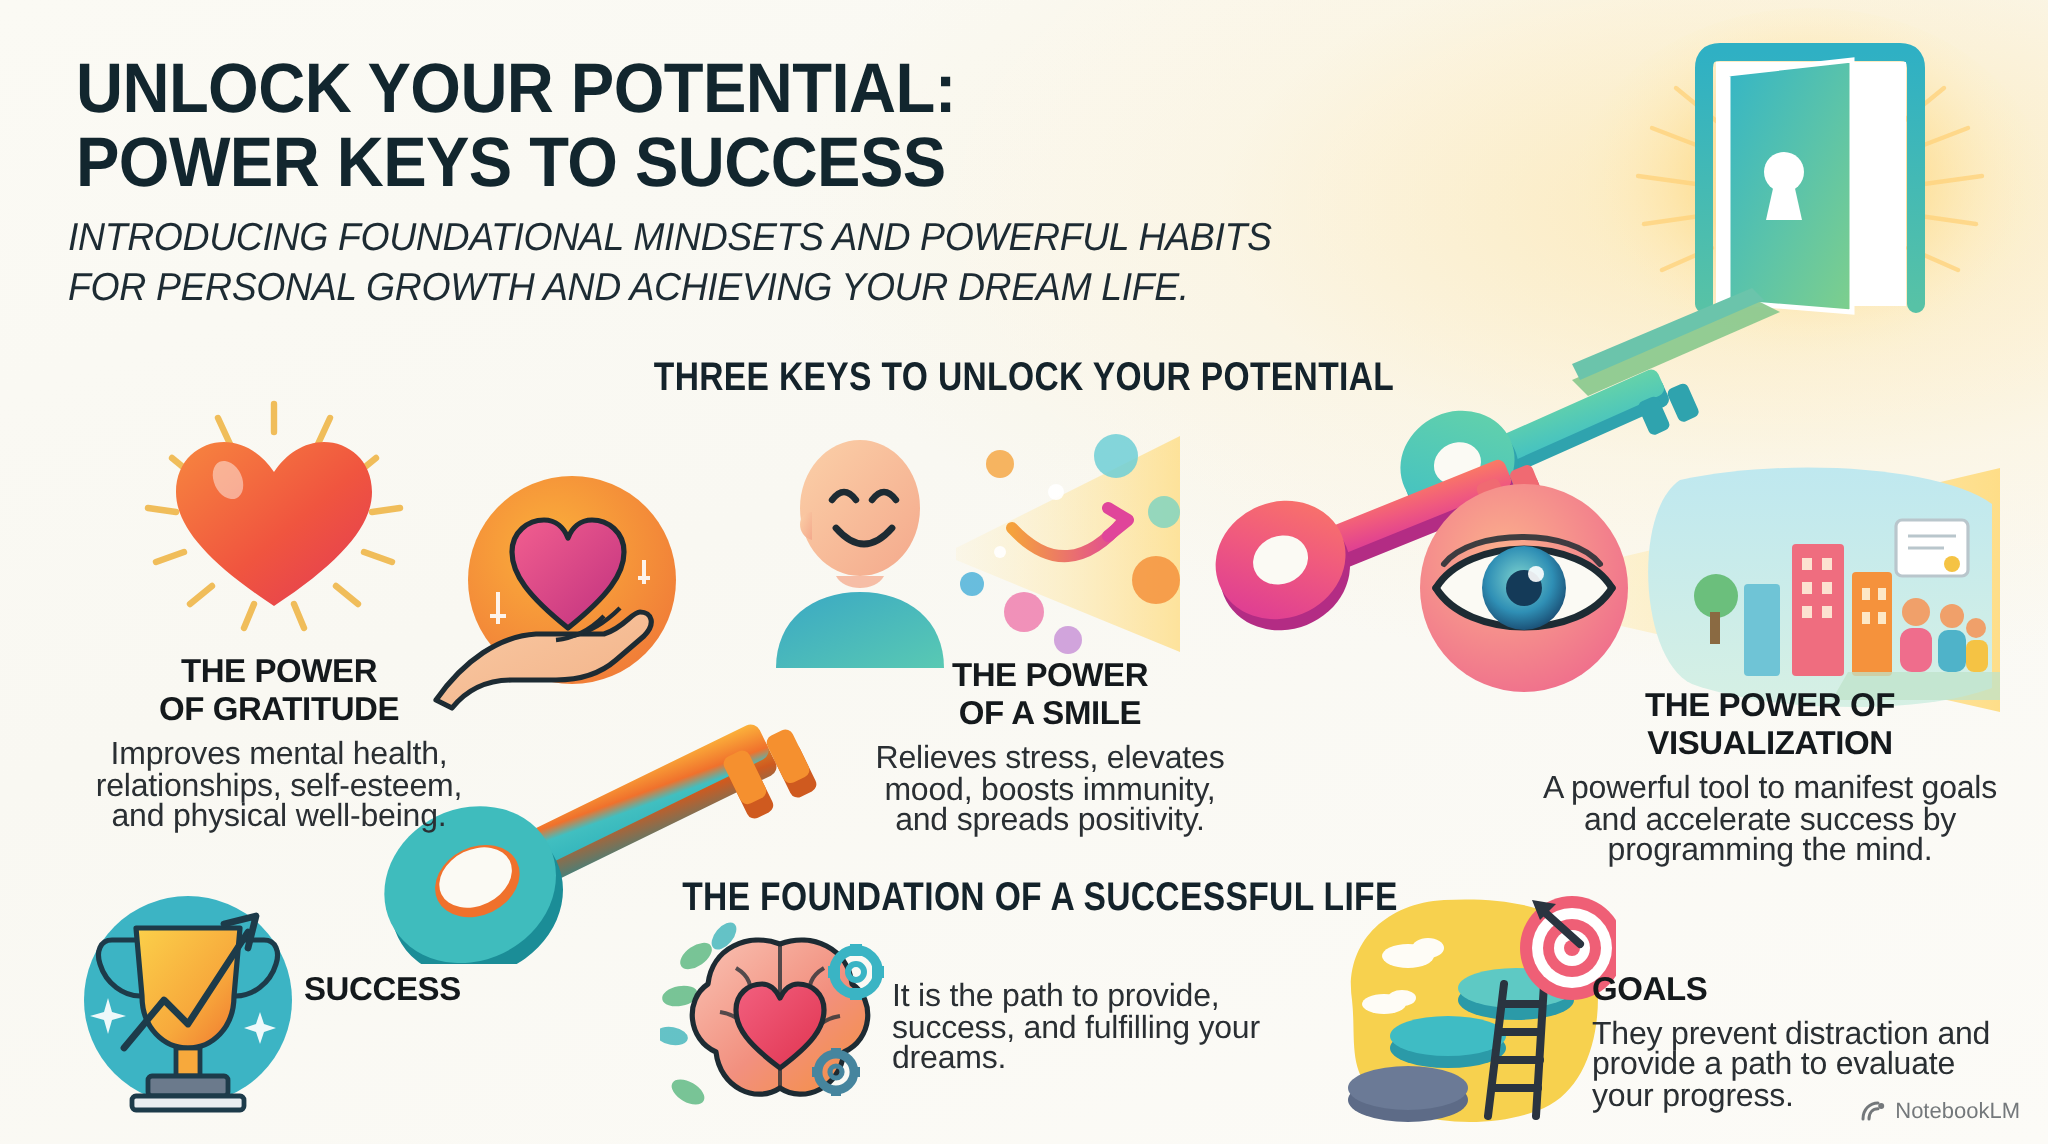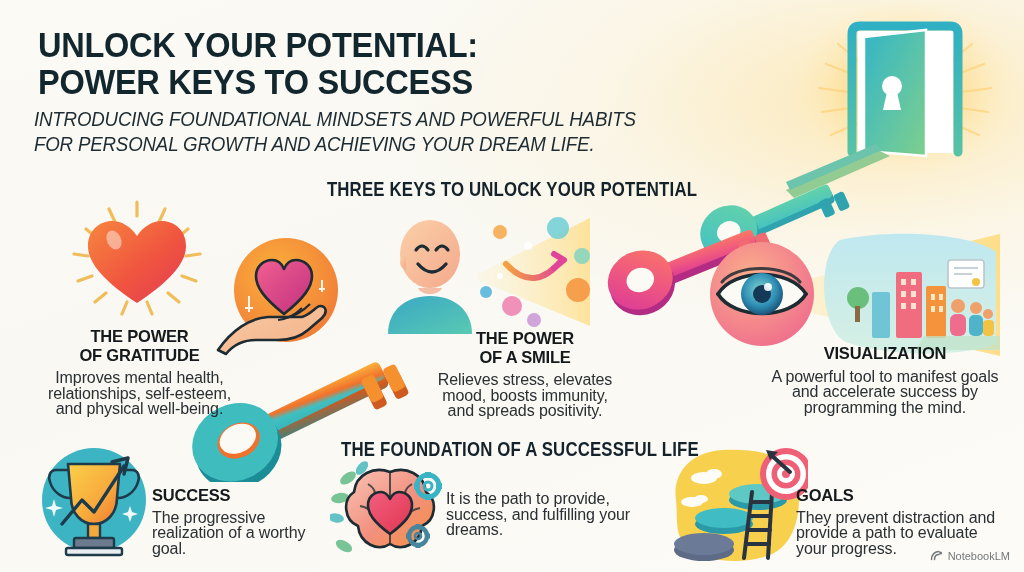--- a/index.html
+++ b/index.html
@@ -363,20 +363,21 @@
         <rect x="250" y="82" width="16" height="22" rx="6" fill="#ef6d8c"></rect>
       <circle cx="276" cy="76" r="6" fill="#f0a06a"></circle>
         <rect x="269" y="83" width="14" height="21" rx="5" fill="#4fb3c9"></rect>
       <circle cx="288" cy="82" r="5" fill="#f0a06a"></circle>
         <rect x="283" y="88" width="11" height="16" rx="4" fill="#f5c344"></rect>
       <path d="M224 104 L300 104 L300 118 L216 118 Z" fill="#bfe3c9" opacity=".75"></path>
     </svg>
   </div>
 
   <div class="abs no-sel ctr" style="left:760px;top:344px;width:250px;">
+    <div class="card-title">THE POWER OF</div>
     <div class="card-title">VISUALIZATION</div>
     <div class="card-body" style="margin-top:6px;padding:0 6px;">A powerful tool to manifest goals and accelerate success by programming the mind.</div>
   </div>
 
   <div class="abs no-sel section-title" style="left:300px;top:438px;width:440px;">THE FOUNDATION OF A SUCCESSFUL LIFE</div>
 
   <div class="abs" style="left:32px;top:442px;width:124px;height:124px;">
     <svg viewBox="0 0 124 124" width="124" height="124">
       <defs>
         <linearGradient id="cupG" x1="0" y1="0" x2="1" y2="1">
@@ -396,21 +397,20 @@
       <path d="M80 20 L96 16 L92 32" fill="none" stroke="#1d3b4a" stroke-width="3.4" stroke-linecap="round" stroke-linejoin="round"></path>
       <g fill="#ffffff" opacity=".92">
         <path d="M20 64 l2 -7 2 7 7 2 -7 2 -2 7 -2 -7 -7 -2 Z"></path>
         <path d="M96 70 l2 -6 2 6 6 2 -6 2 -2 6 -2 -6 -6 -2 Z"></path>
       </g>
     </svg>
   </div>
 
   <div class="abs no-sel" style="left:152px;top:486px;width:170px;">
     <div class="card-title">SUCCESS</div>
-    <div class="card-body" style="margin-top:5px;">The progressive realization of a worthy goal.</div>
   </div>
 
   <div class="abs" style="left:330px;top:450px;width:120px;height:118px;">
     <svg viewBox="0 0 120 118" width="120" height="118">
       <defs>
         <linearGradient id="brainG" x1="0" y1="0" x2="1" y2="1">
           <stop offset="0%" stop-color="#f9c3b4"></stop>
           <stop offset="55%" stop-color="#f2907f"></stop>
           <stop offset="100%" stop-color="#f5903c"></stop>
         </linearGradient>

